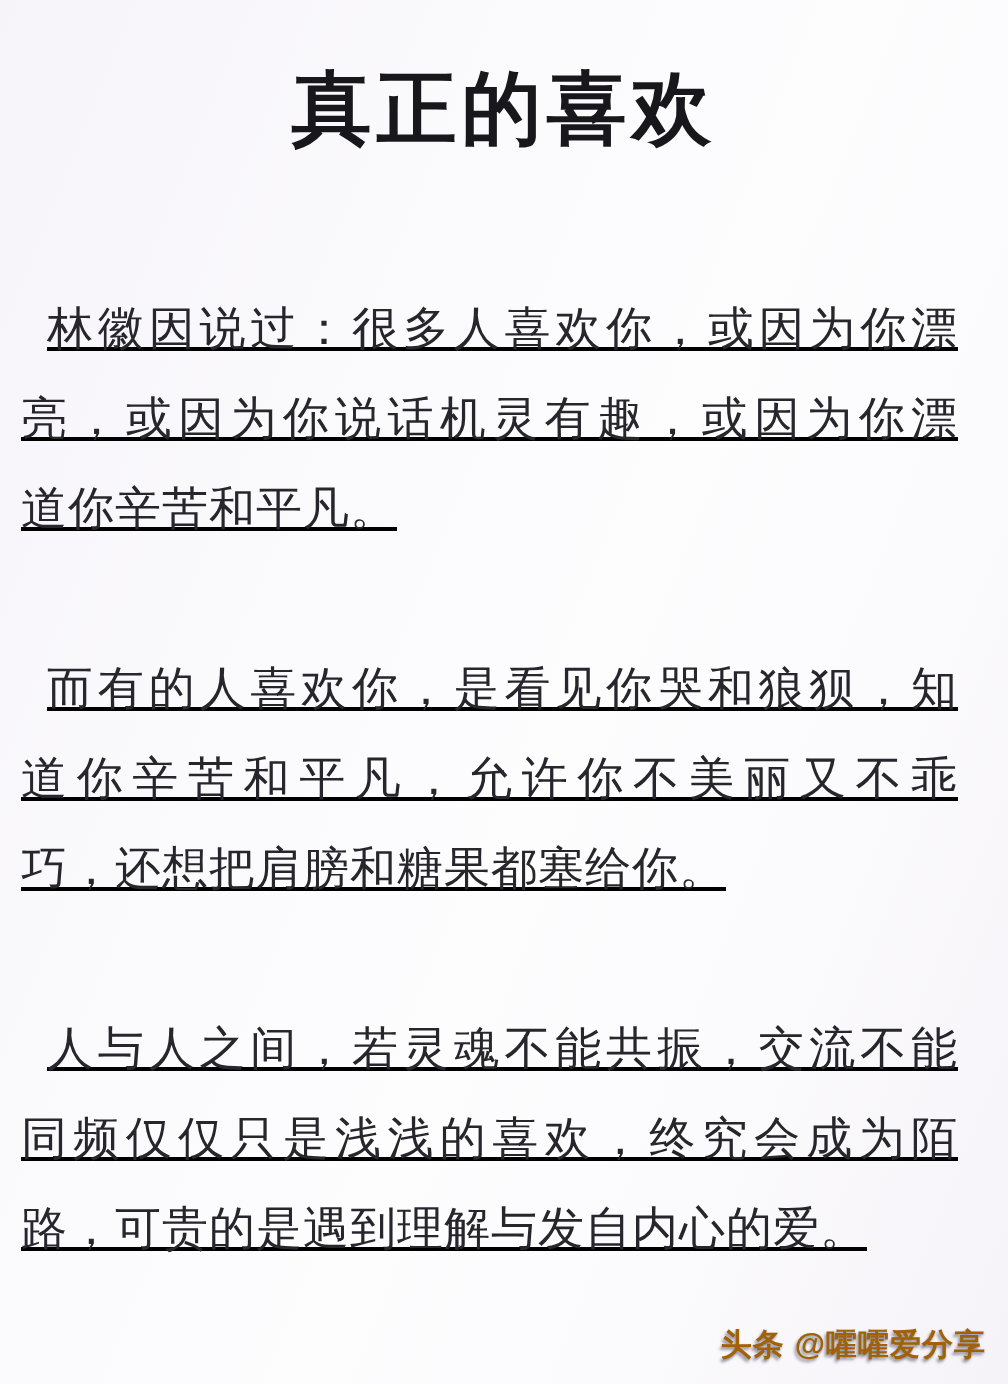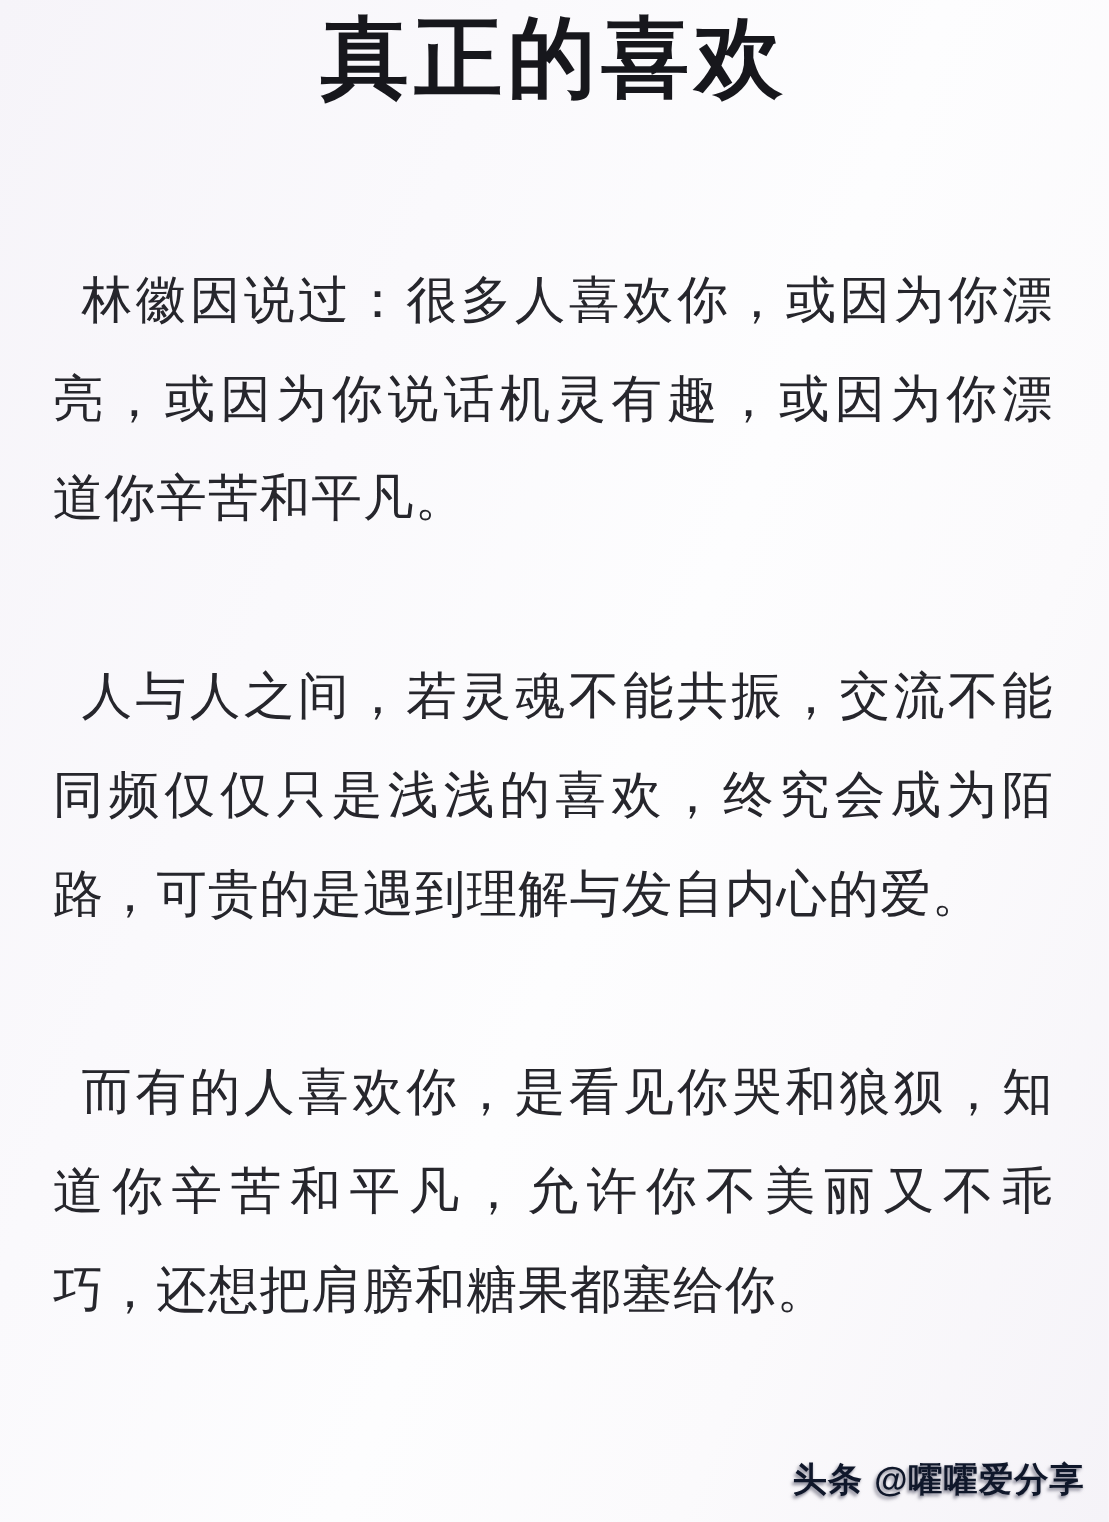--- a/index.html
+++ b/index.html
@@ -13,30 +13,32 @@
     overflow: hidden;
     background: linear-gradient(112deg, #f6f4f9 0%, #faf9fc 30%, #fdfdfe 55%, #fbfafc 75%, #f5f3f8 100%);
     font-family: "DejaVu Serif", "Liberation Serif", serif;
   }
   .page {
     position: absolute;
     inset: 0;
   }
   .page-title {
     margin: 0;
+    padding-top: 56px;
     text-align: center;
     font-size: 80px;
     line-height: 105px;
     font-weight: 700;
     letter-spacing: 5px;
     color: #17171c;
     font-family: "DejaVu Serif", "Liberation Serif", serif;
   }
   .content {
-    margin: 122px 50px 0 48px;
+    margin: 122px 50px 0 21px;
+    text-decoration: underline;
   }
   .paragraph {
     margin: 0;
   }
   .paragraph + .paragraph {
     margin-top: 90px;
   }
   .line {
     font-size: 46px;
     line-height: 90px;
@@ -54,21 +56,21 @@
     padding-left: 26px;
   }
   .watermark {
     position: absolute;
     right: 22px;
     bottom: 18px;
     font-family: "Liberation Sans", "DejaVu Sans", sans-serif;
     font-weight: 700;
     font-size: 31px;
     letter-spacing: 1px;
-    color: #0f172a;
+    color: #a16207;
     text-shadow: -2px 3px 3px rgba(108, 108, 124, 0.65), 0 1px 2px rgba(120, 120, 135, 0.5);
     white-space: nowrap;
   }
   .watermark .platform {
     margin-right: 10px;
   }
 </style>
 </head>
 <body>
 
@@ -78,29 +80,29 @@
 
   <div class="content">
 
     <div class="paragraph">
       <div class="line full indent">林徽因说过：很多人喜欢你，或因为你漂</div>
       <div class="line full">亮，或因为你说话机灵有趣，或因为你漂</div>
       <div class="line">道你辛苦和平凡。</div>
     </div>
 
     <div class="paragraph">
+      <div class="line full indent">而有的人喜欢你，是看见你哭和狼狈，知</div>
+      <div class="line full">道你辛苦和平凡，允许你不美丽又不乖</div>
+      <div class="line">巧，还想把肩膀和糖果都塞给你。</div>
+    </div>
+
+    <div class="paragraph">
       <div class="line full indent">人与人之间，若灵魂不能共振，交流不能</div>
       <div class="line full">同频仅仅只是浅浅的喜欢，终究会成为陌</div>
       <div class="line">路，可贵的是遇到理解与发自内心的爱。</div>
-    </div>
-
-    <div class="paragraph">
-      <div class="line full indent">而有的人喜欢你，是看见你哭和狼狈，知</div>
-      <div class="line full">道你辛苦和平凡，允许你不美丽又不乖</div>
-      <div class="line">巧，还想把肩膀和糖果都塞给你。</div>
     </div>
 
   </div>
 
   <div class="watermark">
     <span class="platform">头条</span><span>@嚯嚯爱分享</span>
   </div>
 
 </div>
 

